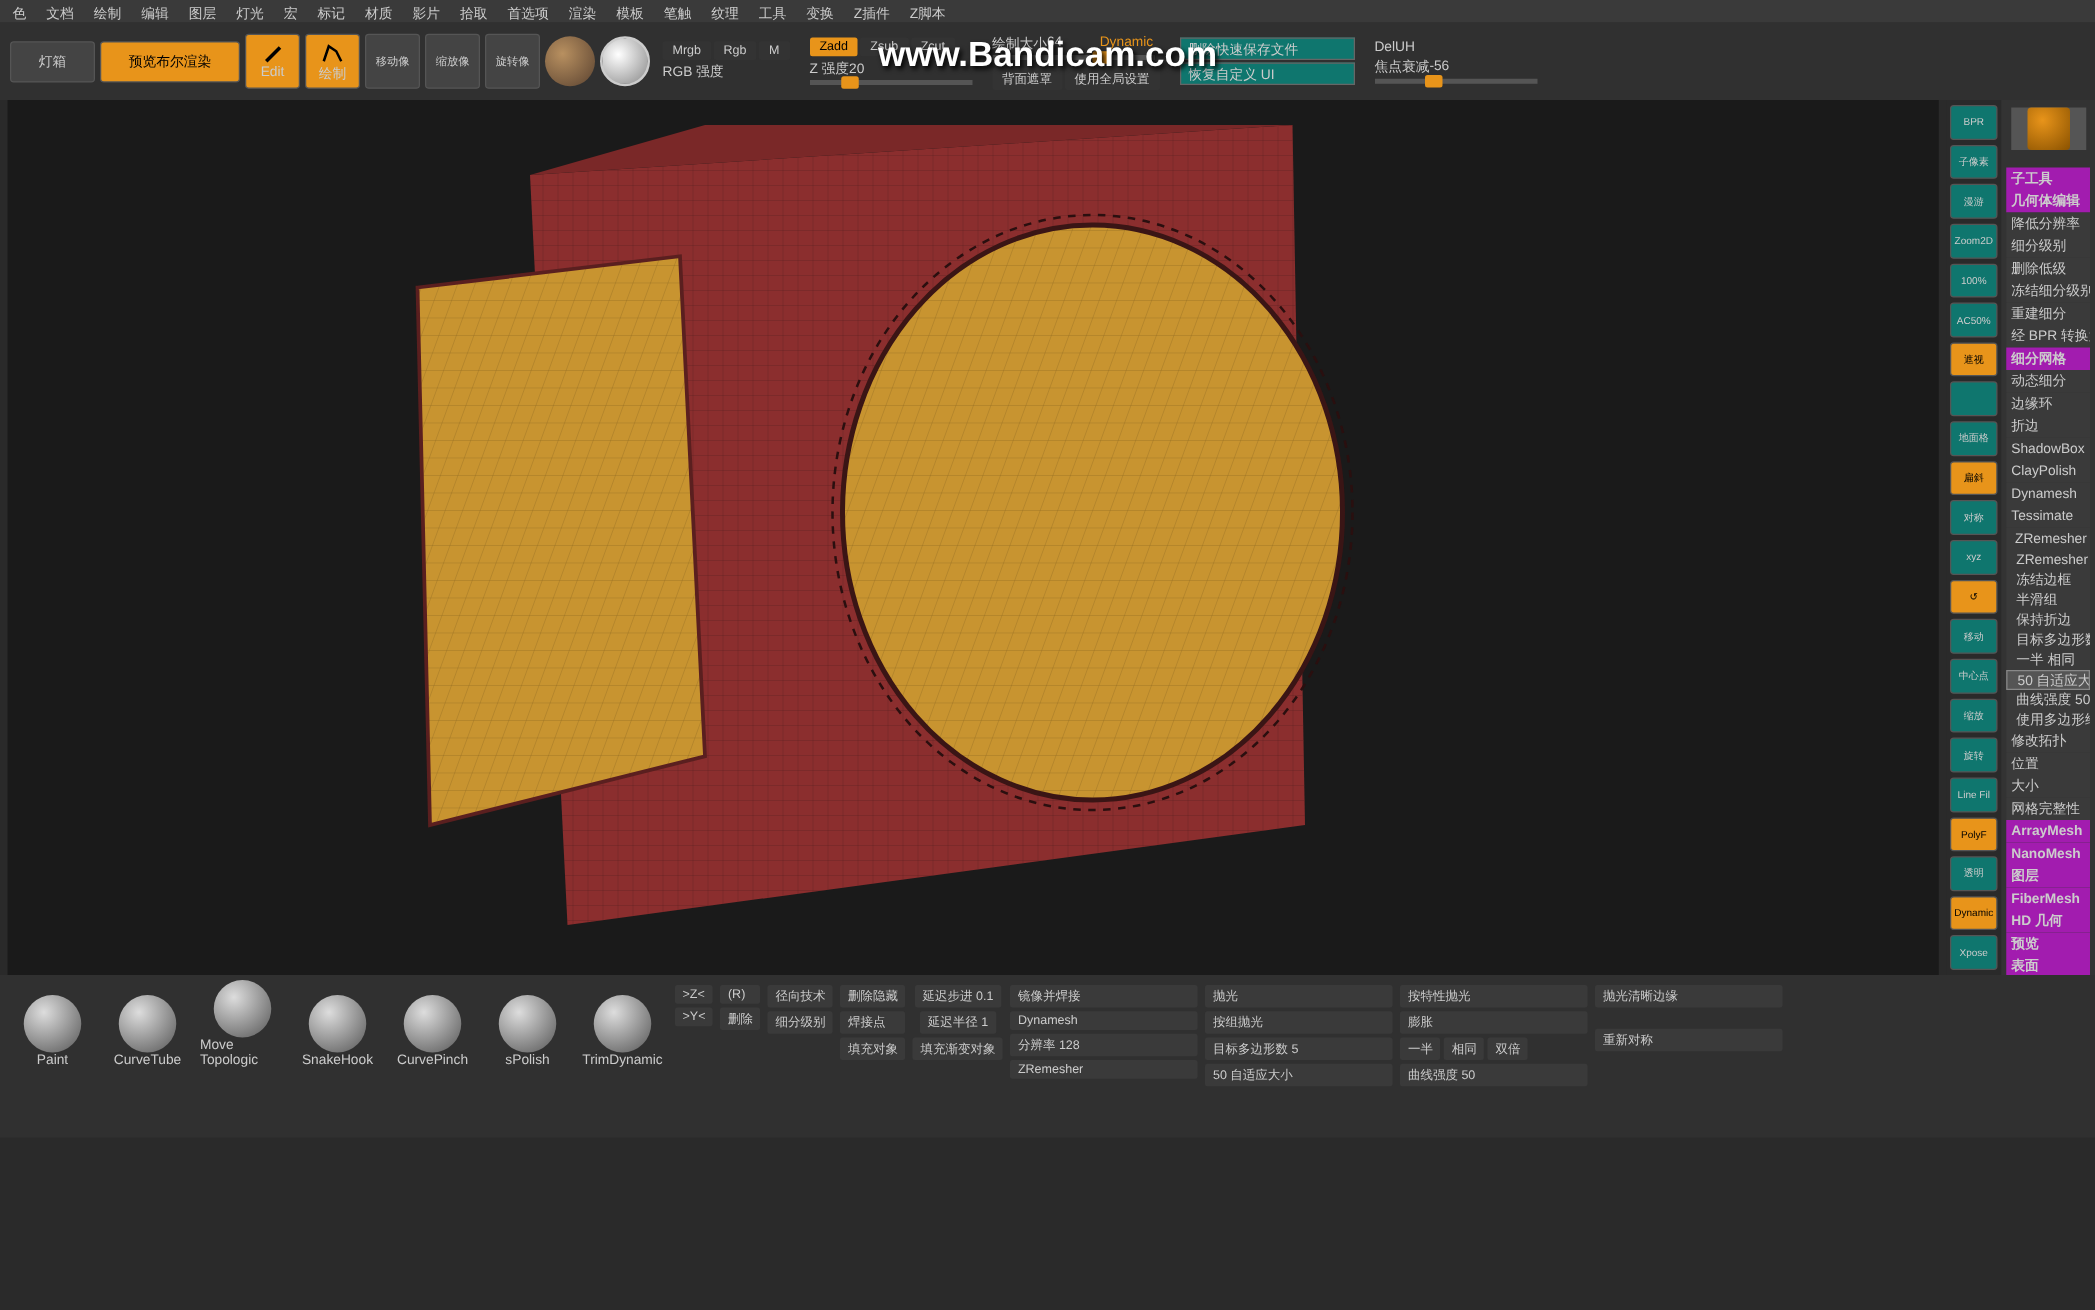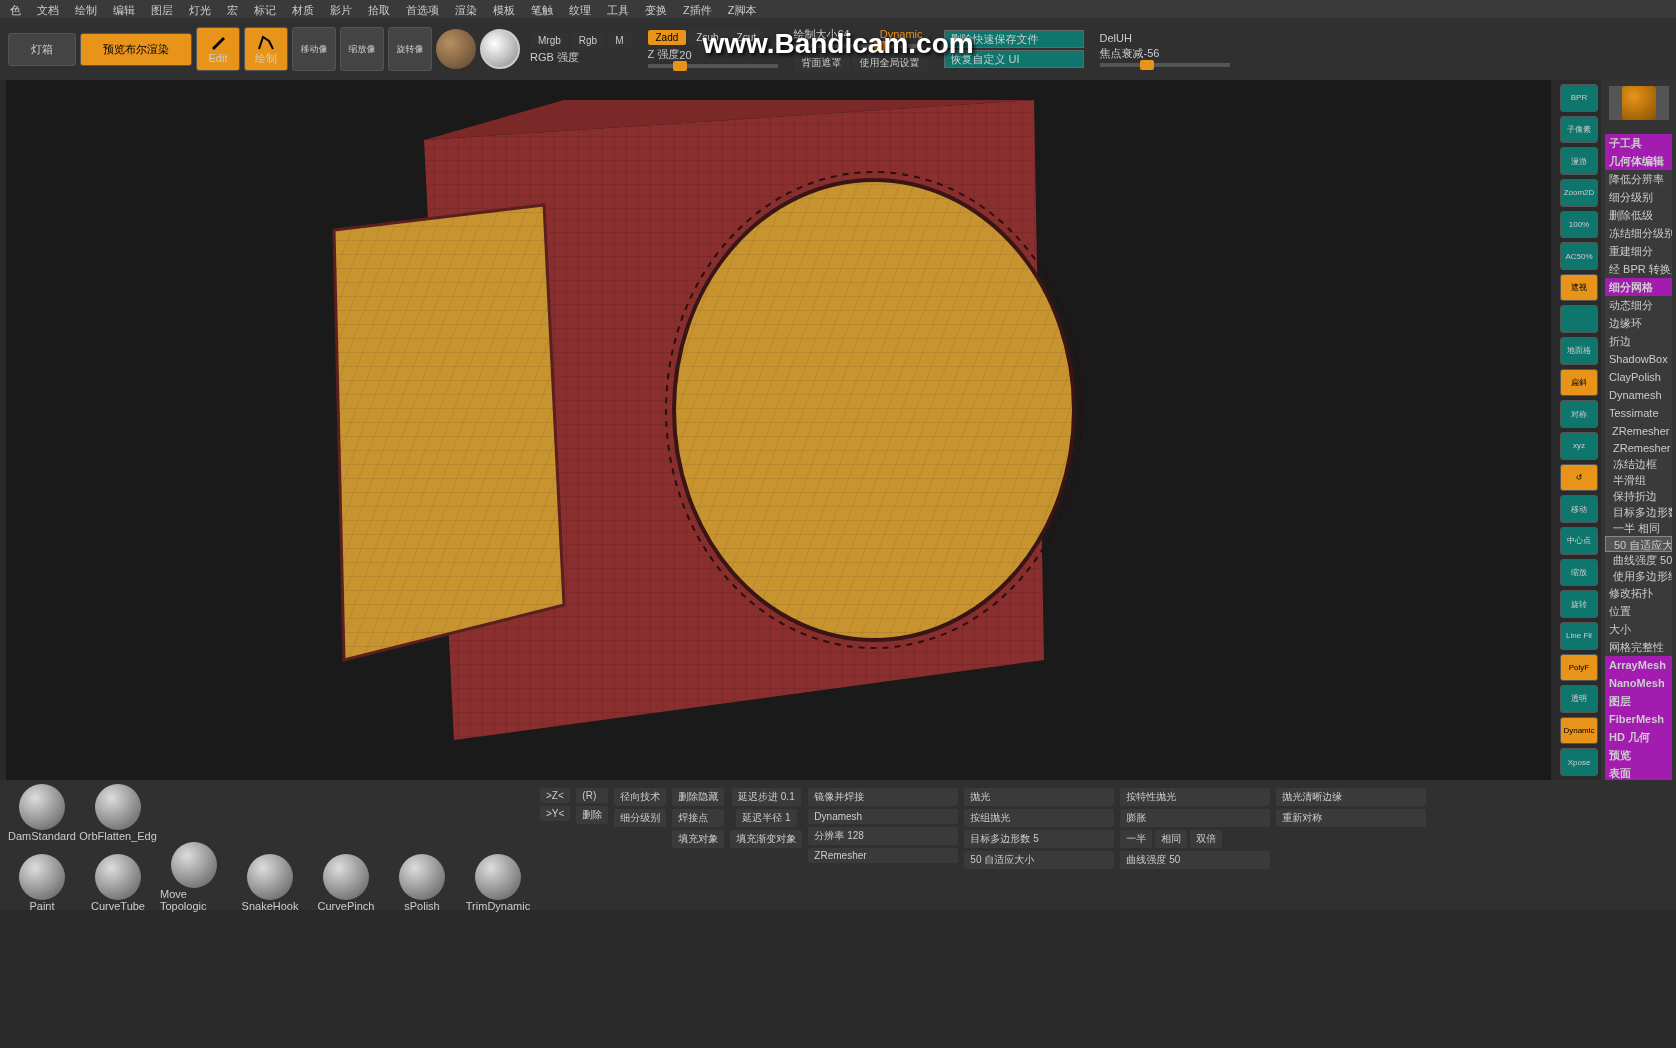--- a/index.html
+++ b/index.html
@@ -255,30 +255,20 @@
         <div class="panel-item hdr"><span>表面</span></div>
       </div>
   </div>
 </div>
 
 <div class="bottom-area">
   <div style="display:flex;flex-direction:column;">
     <div style="display:flex;">
       <div class="brush-col">
           <div class="brush-ball"></div>
-          <span>DamStandard</span>
-        </div>
-      <div class="brush-col">
-          <div class="brush-ball"></div>
-          <span>OrbFlatten_Edg</span>
-        </div>
-    </div>
-    <div style="display:flex;">
-      <div class="brush-col">
-          <div class="brush-ball"></div>
           <span>Paint</span>
         </div>
       <div class="brush-col">
           <div class="brush-ball"></div>
           <span>CurveTube</span>
         </div>
       <div class="brush-col">
           <div class="brush-ball"></div>
           <span>Move Topologic</span>
         </div>
@@ -339,18 +329,18 @@
     <div style="display:flex;flex-direction:column;gap:3px;">
       <span class="ctl wide">按特性抛光</span>
       <span class="ctl wide">膨胀</span>
       <div style="display:flex;gap:3px;">
         <span class="ctl">一半</span>
         <span class="ctl">相同</span>
         <span class="ctl">双倍</span>
       </div>
       <span class="ctl">曲线强度 50</span>
     </div>
-    <div style="display:flex;flex-direction:column;gap:3px;">
+    <div style="display:flex;flex-direction:column;gap:17px;">
       <span class="ctl wide">抛光清晰边缘</span>
       <span class="ctl">重新对称</span>
     </div>
   </div>
 </div>
 
 </body></html>

